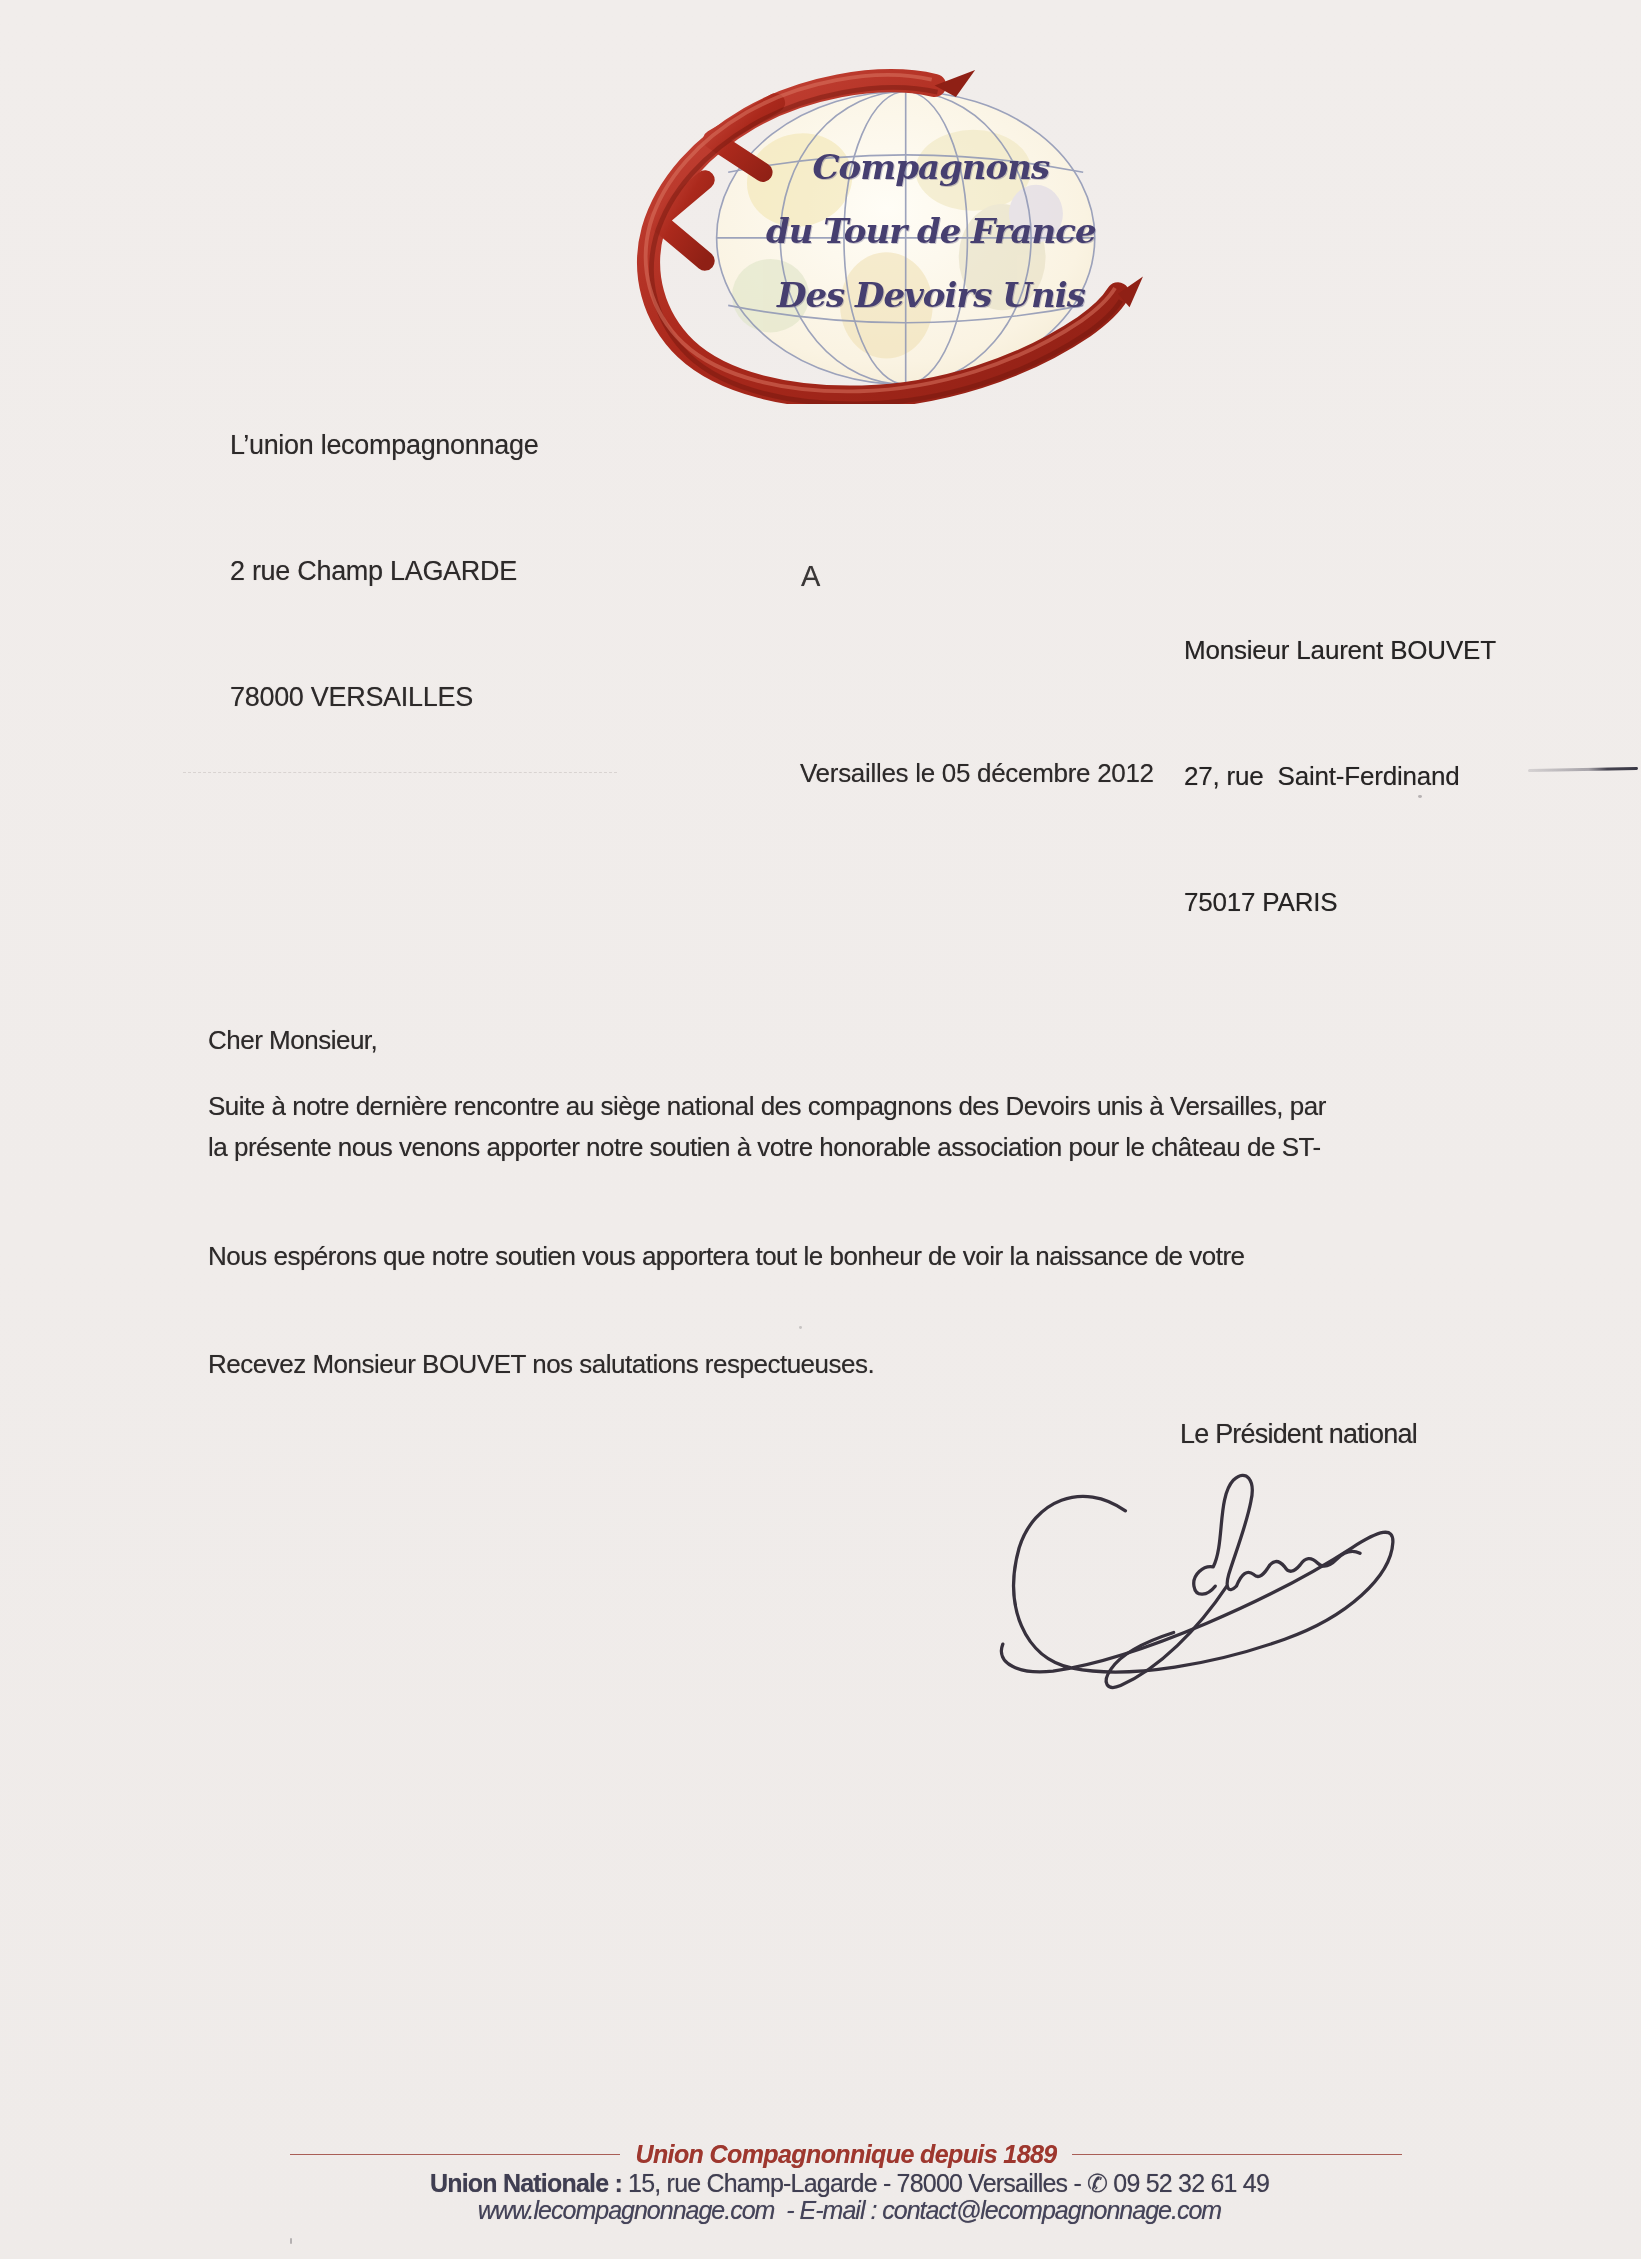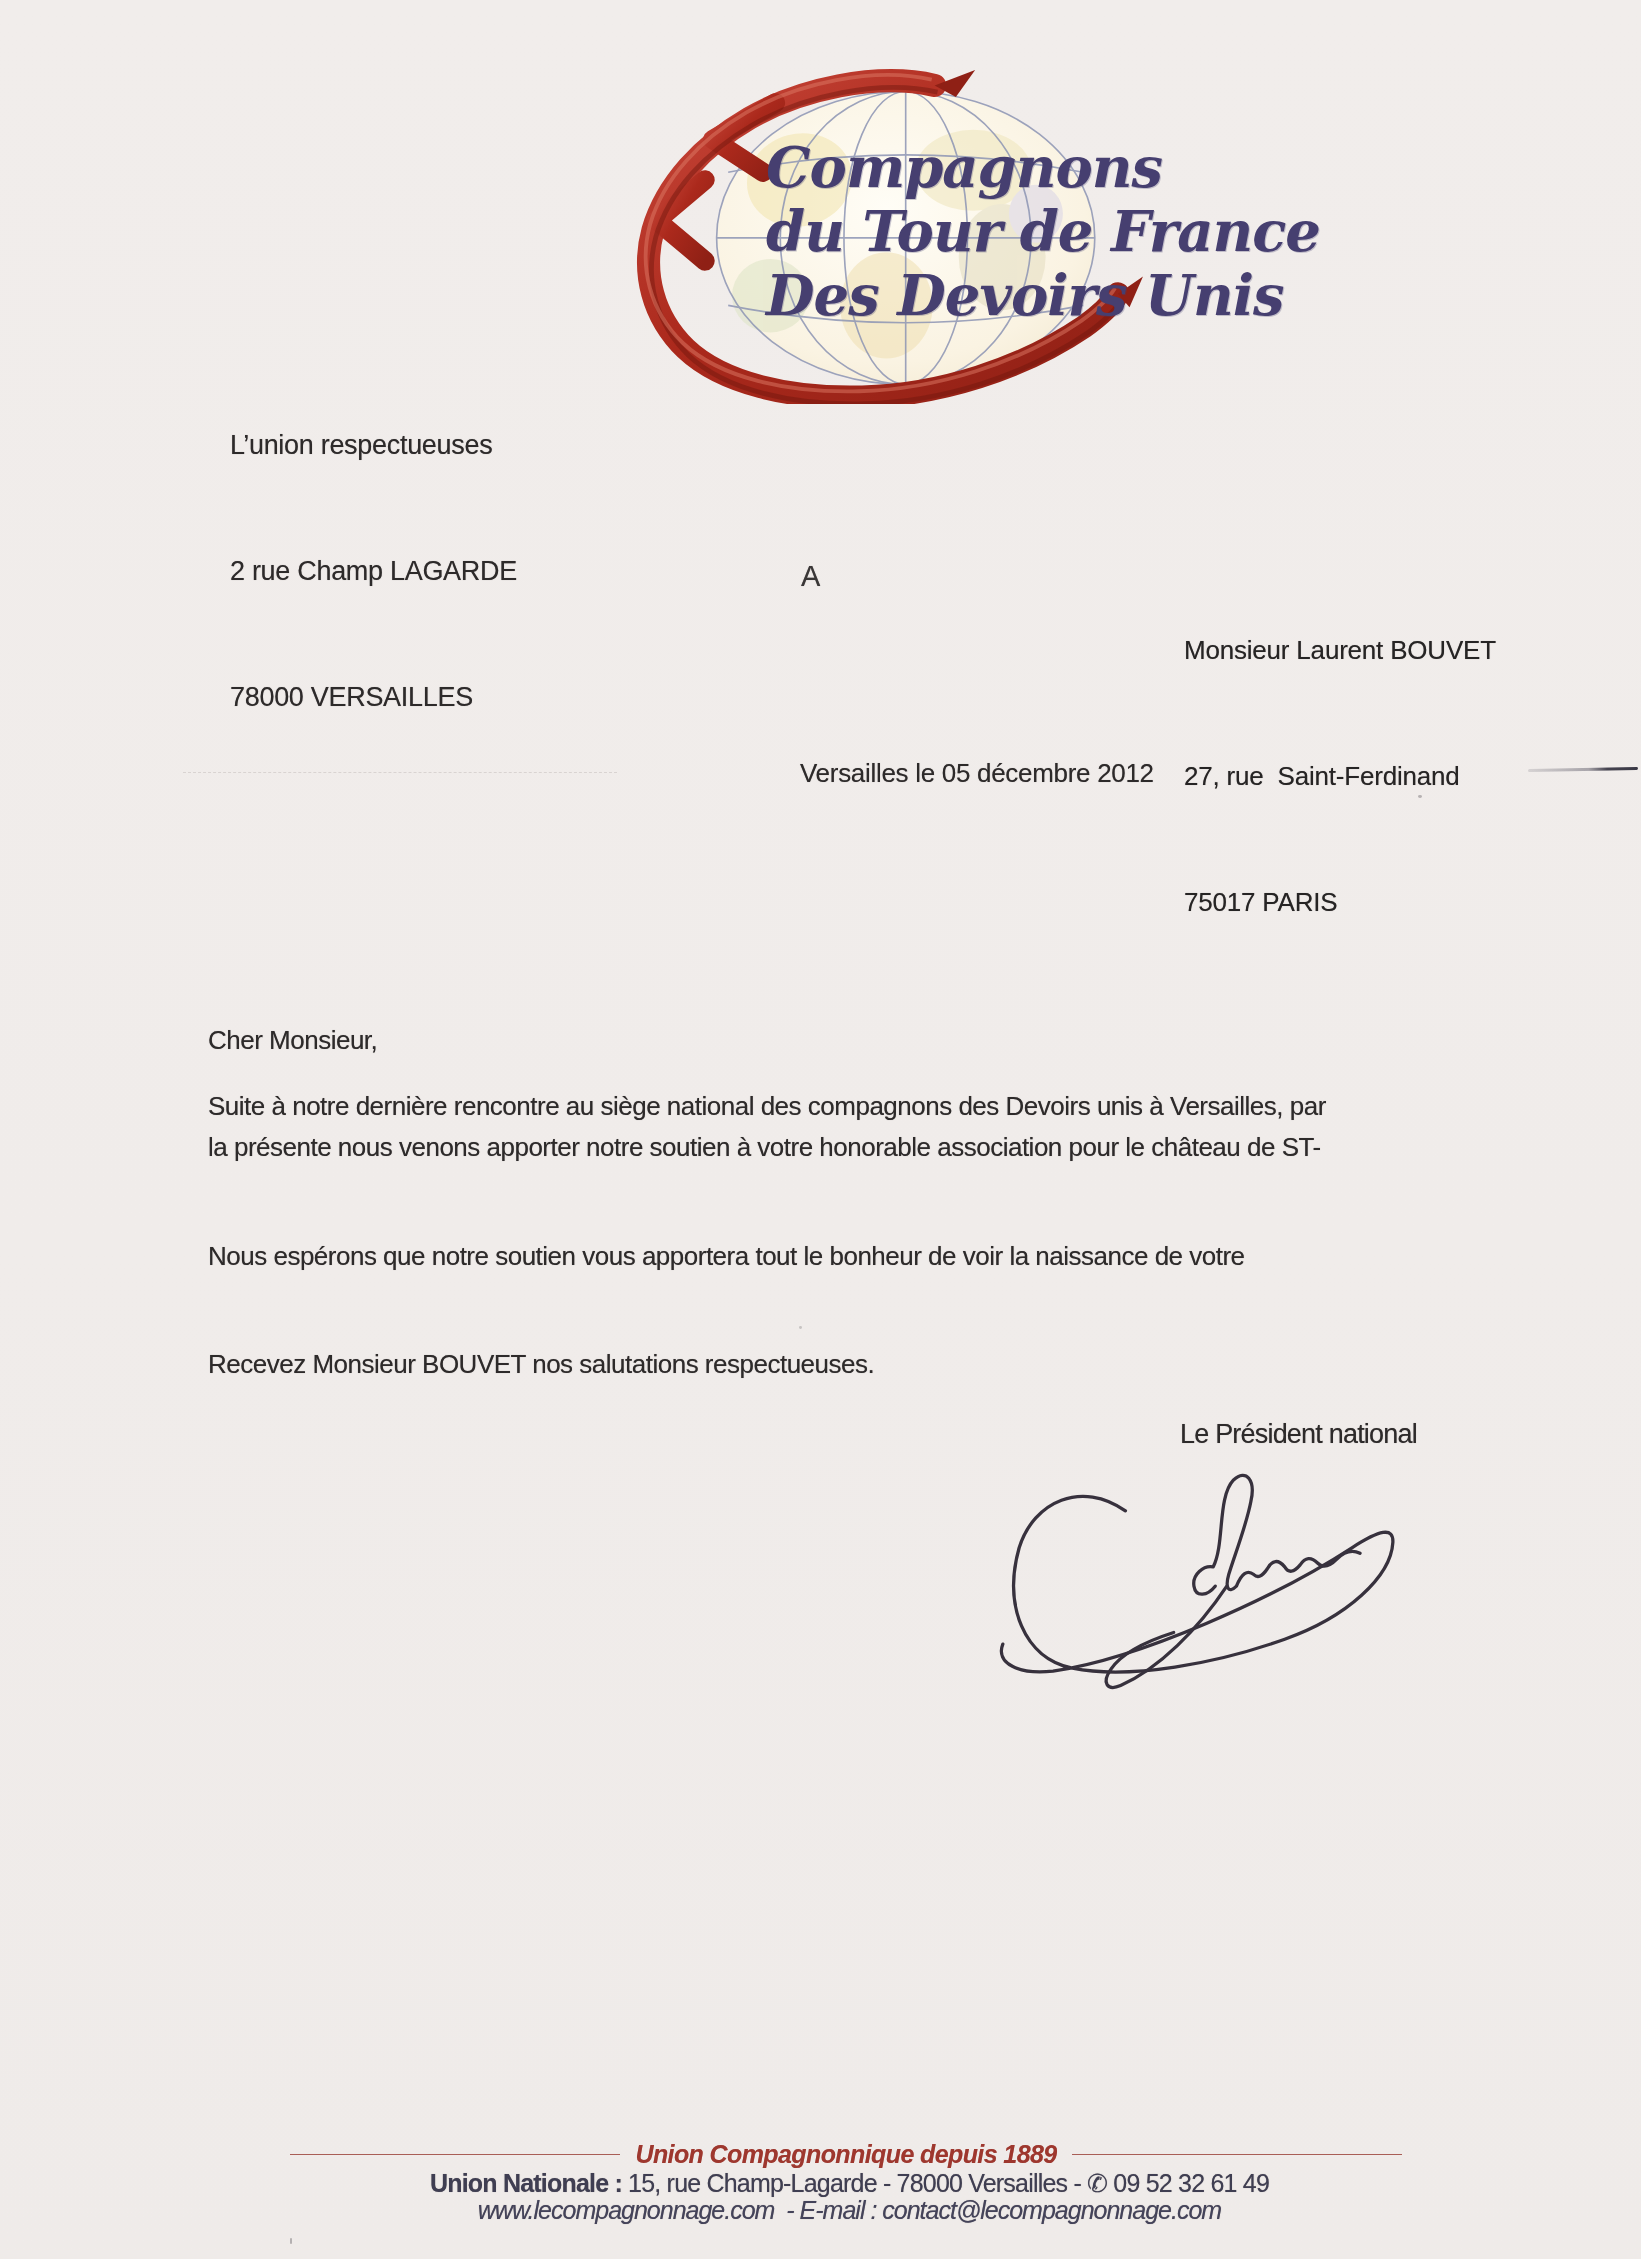--- a/index.html
+++ b/index.html
@@ -10,24 +10,25 @@
     color:#2d2a2a;
     position:relative;overflow:hidden;
   }
   .abs{position:absolute;}
   .scan-text{text-shadow:0 0 0.7px rgba(55,50,50,0.55);}
   
   .logo-wrap{left:597px;top:64px;width:546px;height:340px;}
   .logo-text{
     left:766px;top:135px;
     font-family:"DejaVu Serif",serif;font-style:italic;font-weight:bold;
-    font-size:56px;line-height:64px;letter-spacing:-1px;
+    font-size:34px;line-height:64px;letter-spacing:-1px;
     color:#463f70;
     text-shadow:1px 1px 0 rgba(70,63,112,0.28);
     white-space:nowrap;
+    text-align:center;
   }
   
   .sender{left:230px;top:340px;font-size:27px;line-height:42px;letter-spacing:-0.3px;white-space:pre;}
   .recipient-marker{left:801px;top:560px;font-size:29px;color:#3a3737;}
   .recipient{left:1184px;top:545px;font-size:26px;line-height:42px;letter-spacing:-0.2px;color:#262424;white-space:pre;}
   .dateline{left:800px;top:758px;font-size:26px;letter-spacing:-0.3px;}
   
   .artifact-dash{left:183px;top:772px;width:434px;border-top:1.9px dashed rgba(125,115,112,0.20);height:0;}
   .artifact-line{left:1528px;top:768px;width:110px;height:2.9px;transform:rotate(-1.2deg);
     background:linear-gradient(90deg,rgba(95,92,104,0.18),rgba(78,75,90,0.45) 55%,#45434f 72%,#393845 100%);
@@ -103,21 +104,21 @@
     </g>
   </svg>
 </div>
 <div class="abs logo-text">
   <div>Compagnons</div>
   <div>du Tour de France</div>
   <div>Des Devoirs Unis</div>
 </div>
 
 <div class="abs sender scan-text">
-  <div>L’union respectueuses</div>
+  <div>L’union lecompagnonnage</div>
   <div>2 rue Champ LAGARDE</div>
   <div>78000 VERSAILLES</div>
 </div>
 
 <div class="abs recipient-marker scan-text">A</div>
 <div class="abs recipient scan-text">
   <div>Monsieur Laurent BOUVET</div>
   <div>27, rue  Saint-Ferdinand</div>
   <div>75017 PARIS</div>
 </div>

